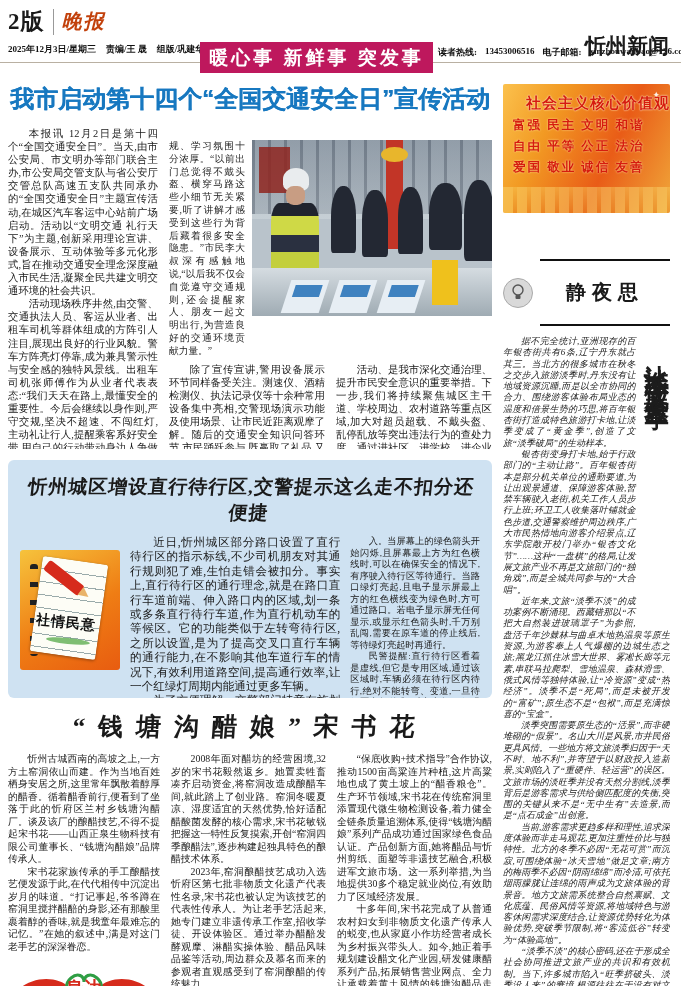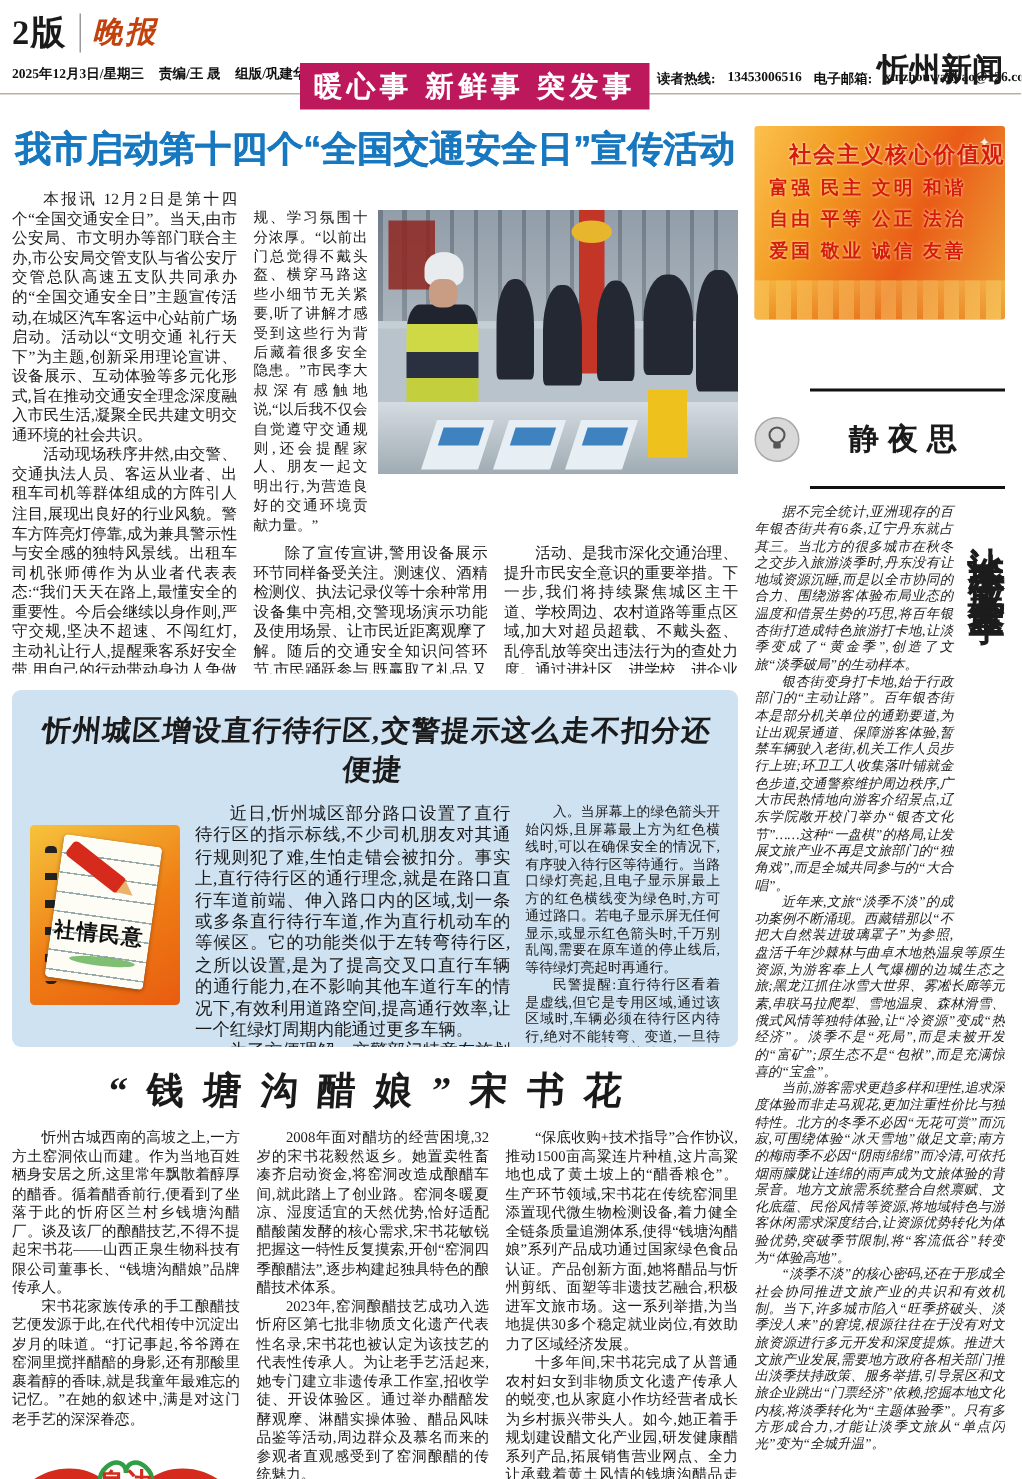--- a/index.html
+++ b/index.html
@@ -280,19 +280,20 @@
             </svg>
         </div>
         <div class="jys-title">静夜思</div>
       </div>
 
       <div class="jys-art">
         <div class="v-title">让淡季变成『黄金季』</div>
         <p>据不完全统计,亚洲现存的百年银杏街共有6条,辽宁丹东就占其三。当北方的很多城市在秋冬之交步入旅游淡季时,丹东没有让地域资源沉睡,而是以全市协同的合力、围绕游客体验布局业态的温度和借景生势的巧思,将百年银杏街打造成特色旅游打卡地,让淡季变成了“黄金季”,创造了文旅“淡季破局”的生动样本。</p>
         <p>银杏街变身打卡地,始于行政部门的“主动让路”。百年银杏街本是部分机关单位的通勤要道,为让出观景通道、保障游客体验,暂禁车辆驶入老街,机关工作人员步行上班;环卫工人收集落叶铺就金色步道,交通警察维护周边秩序,广大市民热情地向游客介绍景点,辽东学院敞开校门举办“银杏文化节”……这种“一盘棋”的格局,让发展文旅产业不再是文旅部门的“独角戏”,而是全城共同参与的“大合唱”。</p>
         <p>近年来,文旅“淡季不淡”的成功案例不断涌现。西藏错那以“不把大自然装进玻璃罩子”为参照,盘活千年沙棘林与曲卓木地热温泉等原生资源,为游客奉上人气爆棚的边城生态之旅;黑龙江抓住冰雪大世界、雾凇长廊等元素,串联马拉爬犁、雪地温泉、森林滑雪、俄式风情等独特体验,让“冷资源”变成“热经济”。淡季不是“死局”,而是未被开发的“富矿”;原生态不是“包袱”,而是充满惊喜的“宝盒”。</p>
+        <p>淡季突围需要原生态的“活景”,而非硬堆砌的“假景”。名山大川是风景,市井民俗更具风情。一些地方将文旅淡季归因于“天不时、地不利”,并寄望于以财政投入造新景,实则陷入了“重硬件、轻运营”的误区。文旅市场的淡旺季并没有天然分割线,淡季背后是游客需求与供给侧匹配度的失衡,突围的关键从来不是“无中生有”去造景,而是“点石成金”出创意。</p>
         <p>当前,游客需求更趋多样和理性,追求深度体验而非走马观花,更加注重性价比与独特性。北方的冬季不必因“无花可赏”而沉寂,可围绕体验“冰天雪地”做足文章;南方的梅雨季不必因“阴雨绵绵”而冷清,可依托烟雨朦胧让连绵的雨声成为文旅体验的背景音。地方文旅需系统整合自然禀赋、文化底蕴、民俗风情等资源,将地域特色与游客休闲需求深度结合,让资源优势转化为体验优势,突破季节限制,将“客流低谷”转变为“体验高地”。</p>
         <p>“淡季不淡”的核心密码,还在于形成全社会协同推进文旅产业的共识和有效机制。当下,许多城市陷入“旺季挤破头、淡季没人来”的窘境,根源往往在于没有对文旅资源进行多元开发和深度提炼。推进大文旅产业发展,需要地方政府各相关部门推出淡季扶持政策、服务举措,引导景区和文旅企业跳出“门票经济”依赖,挖掘本地文化内核,将淡季转化为“主题体验季”。只有多方形成合力,才能让淡季文旅从“单点闪光”变为“全城升温”。</p>
 
       </div>
     </div>
   </div>
 </div>
 
 </body></html>

